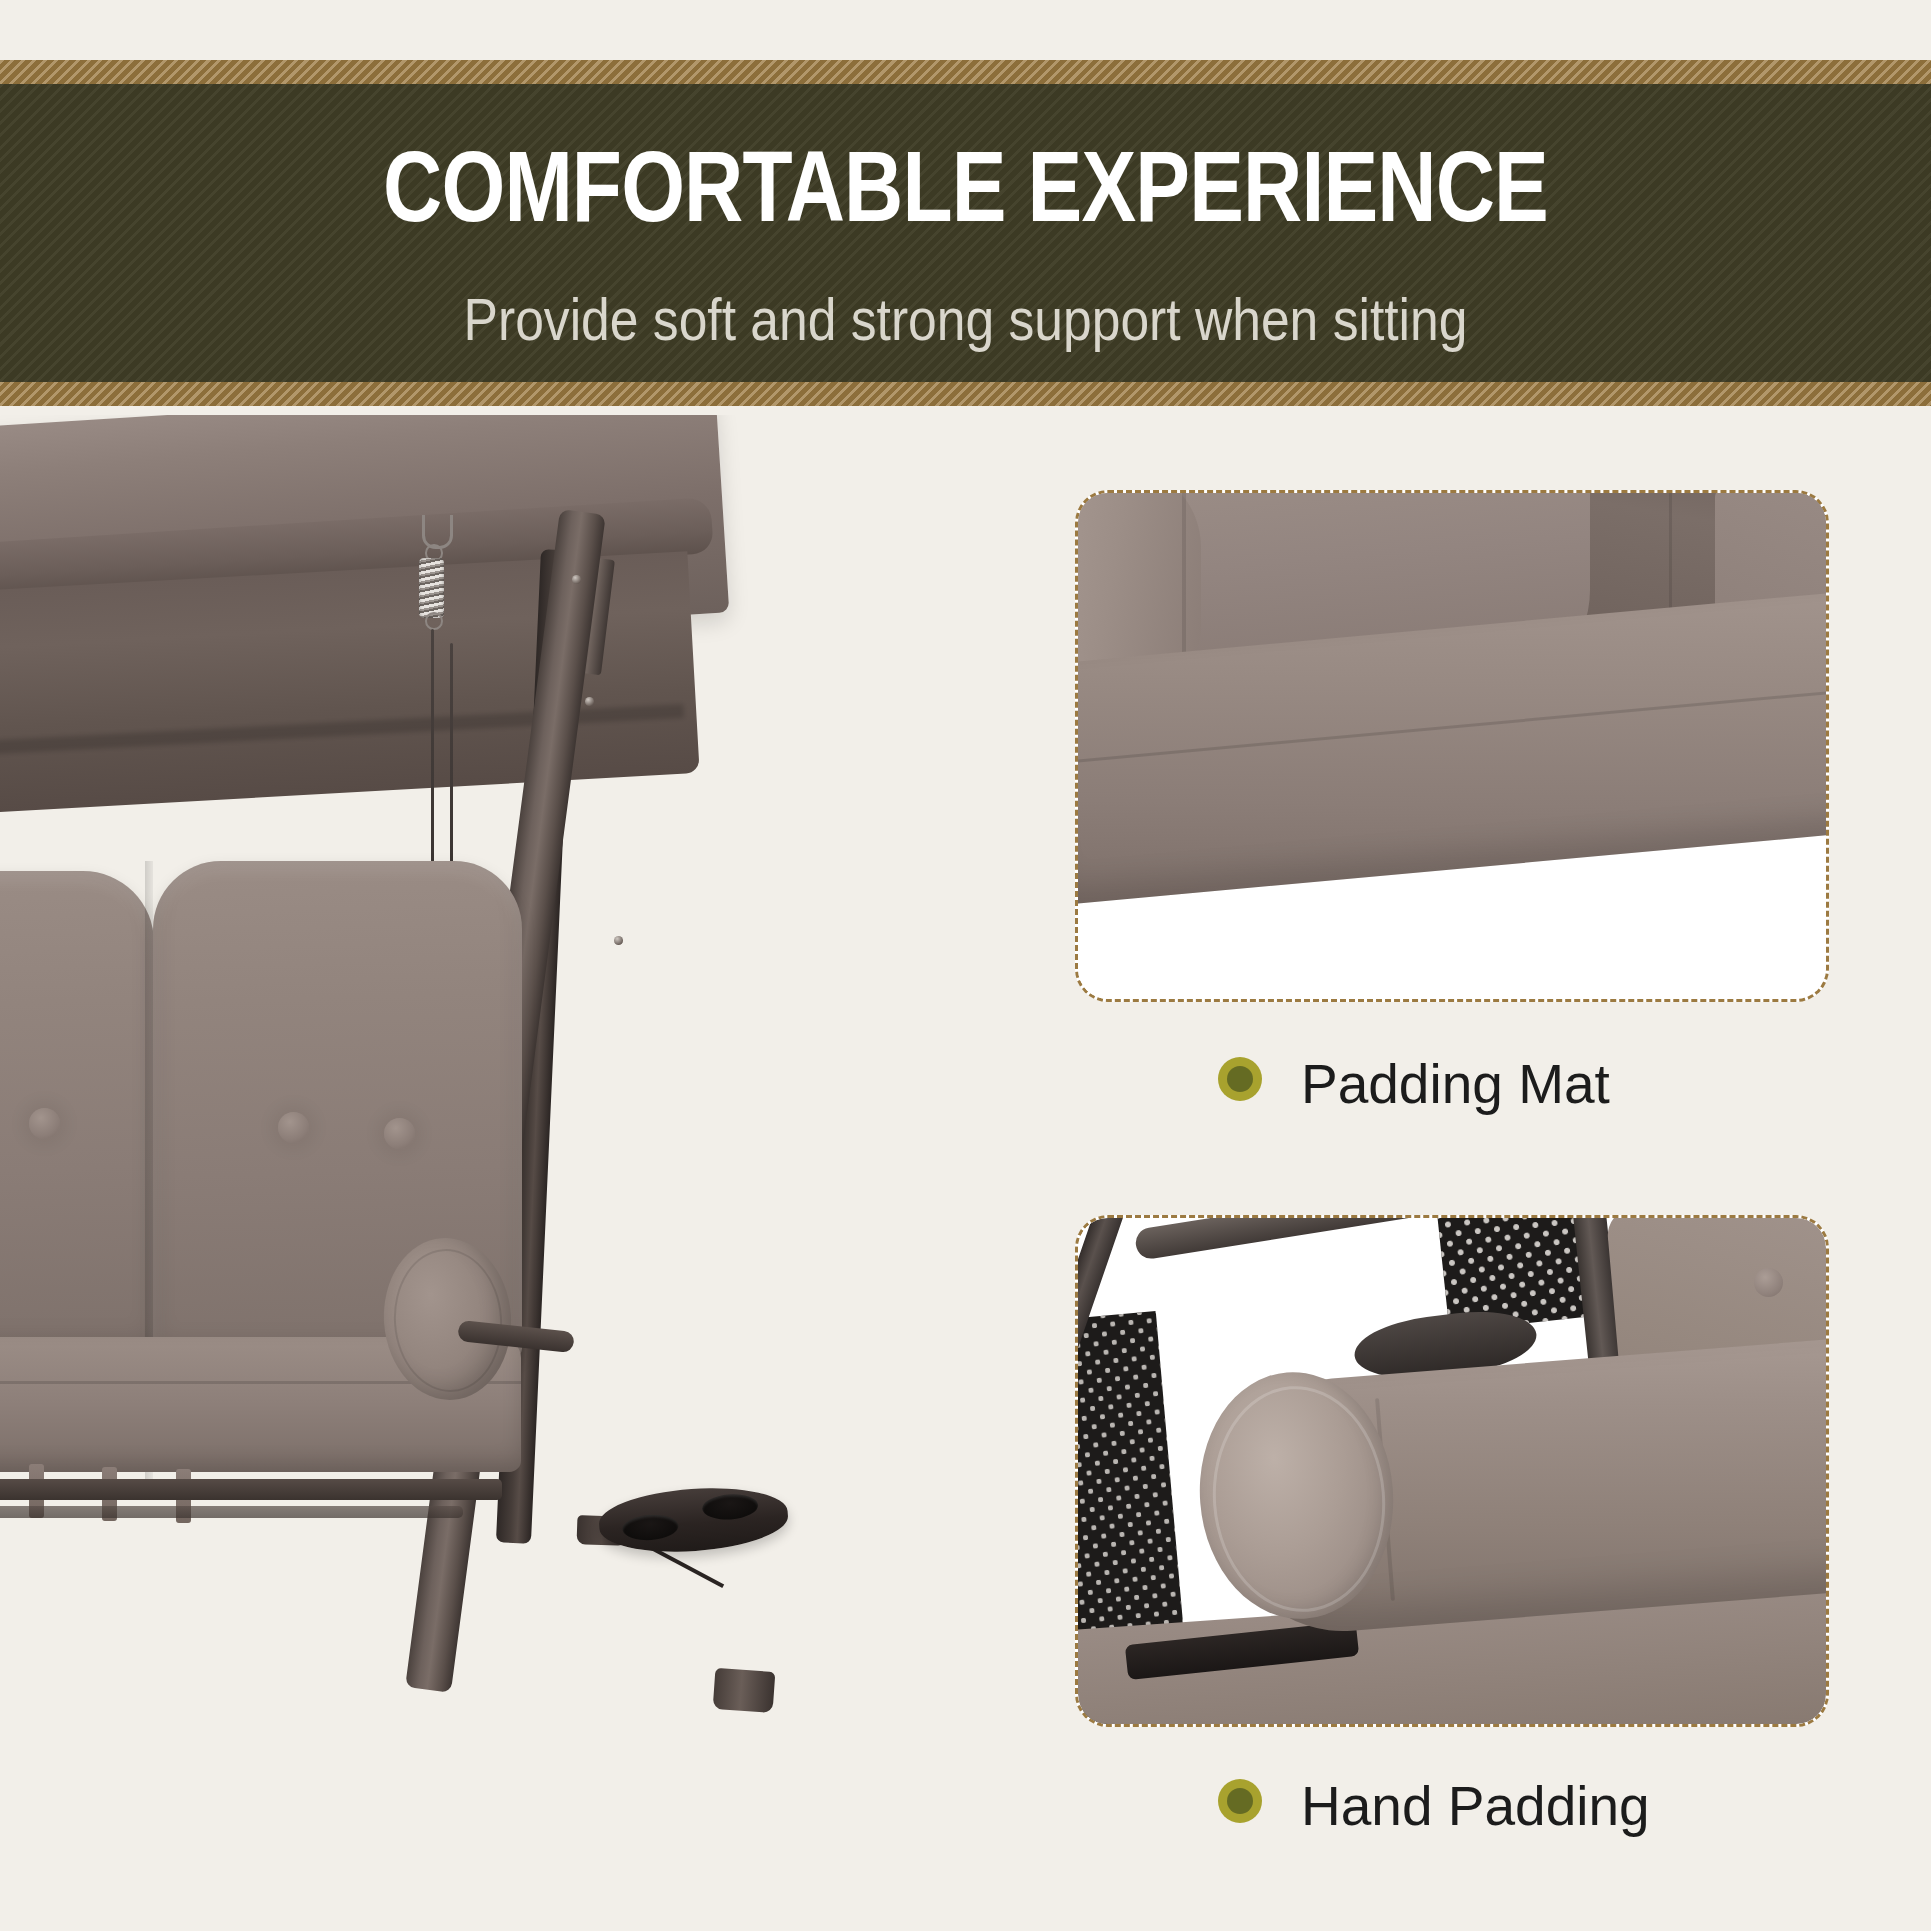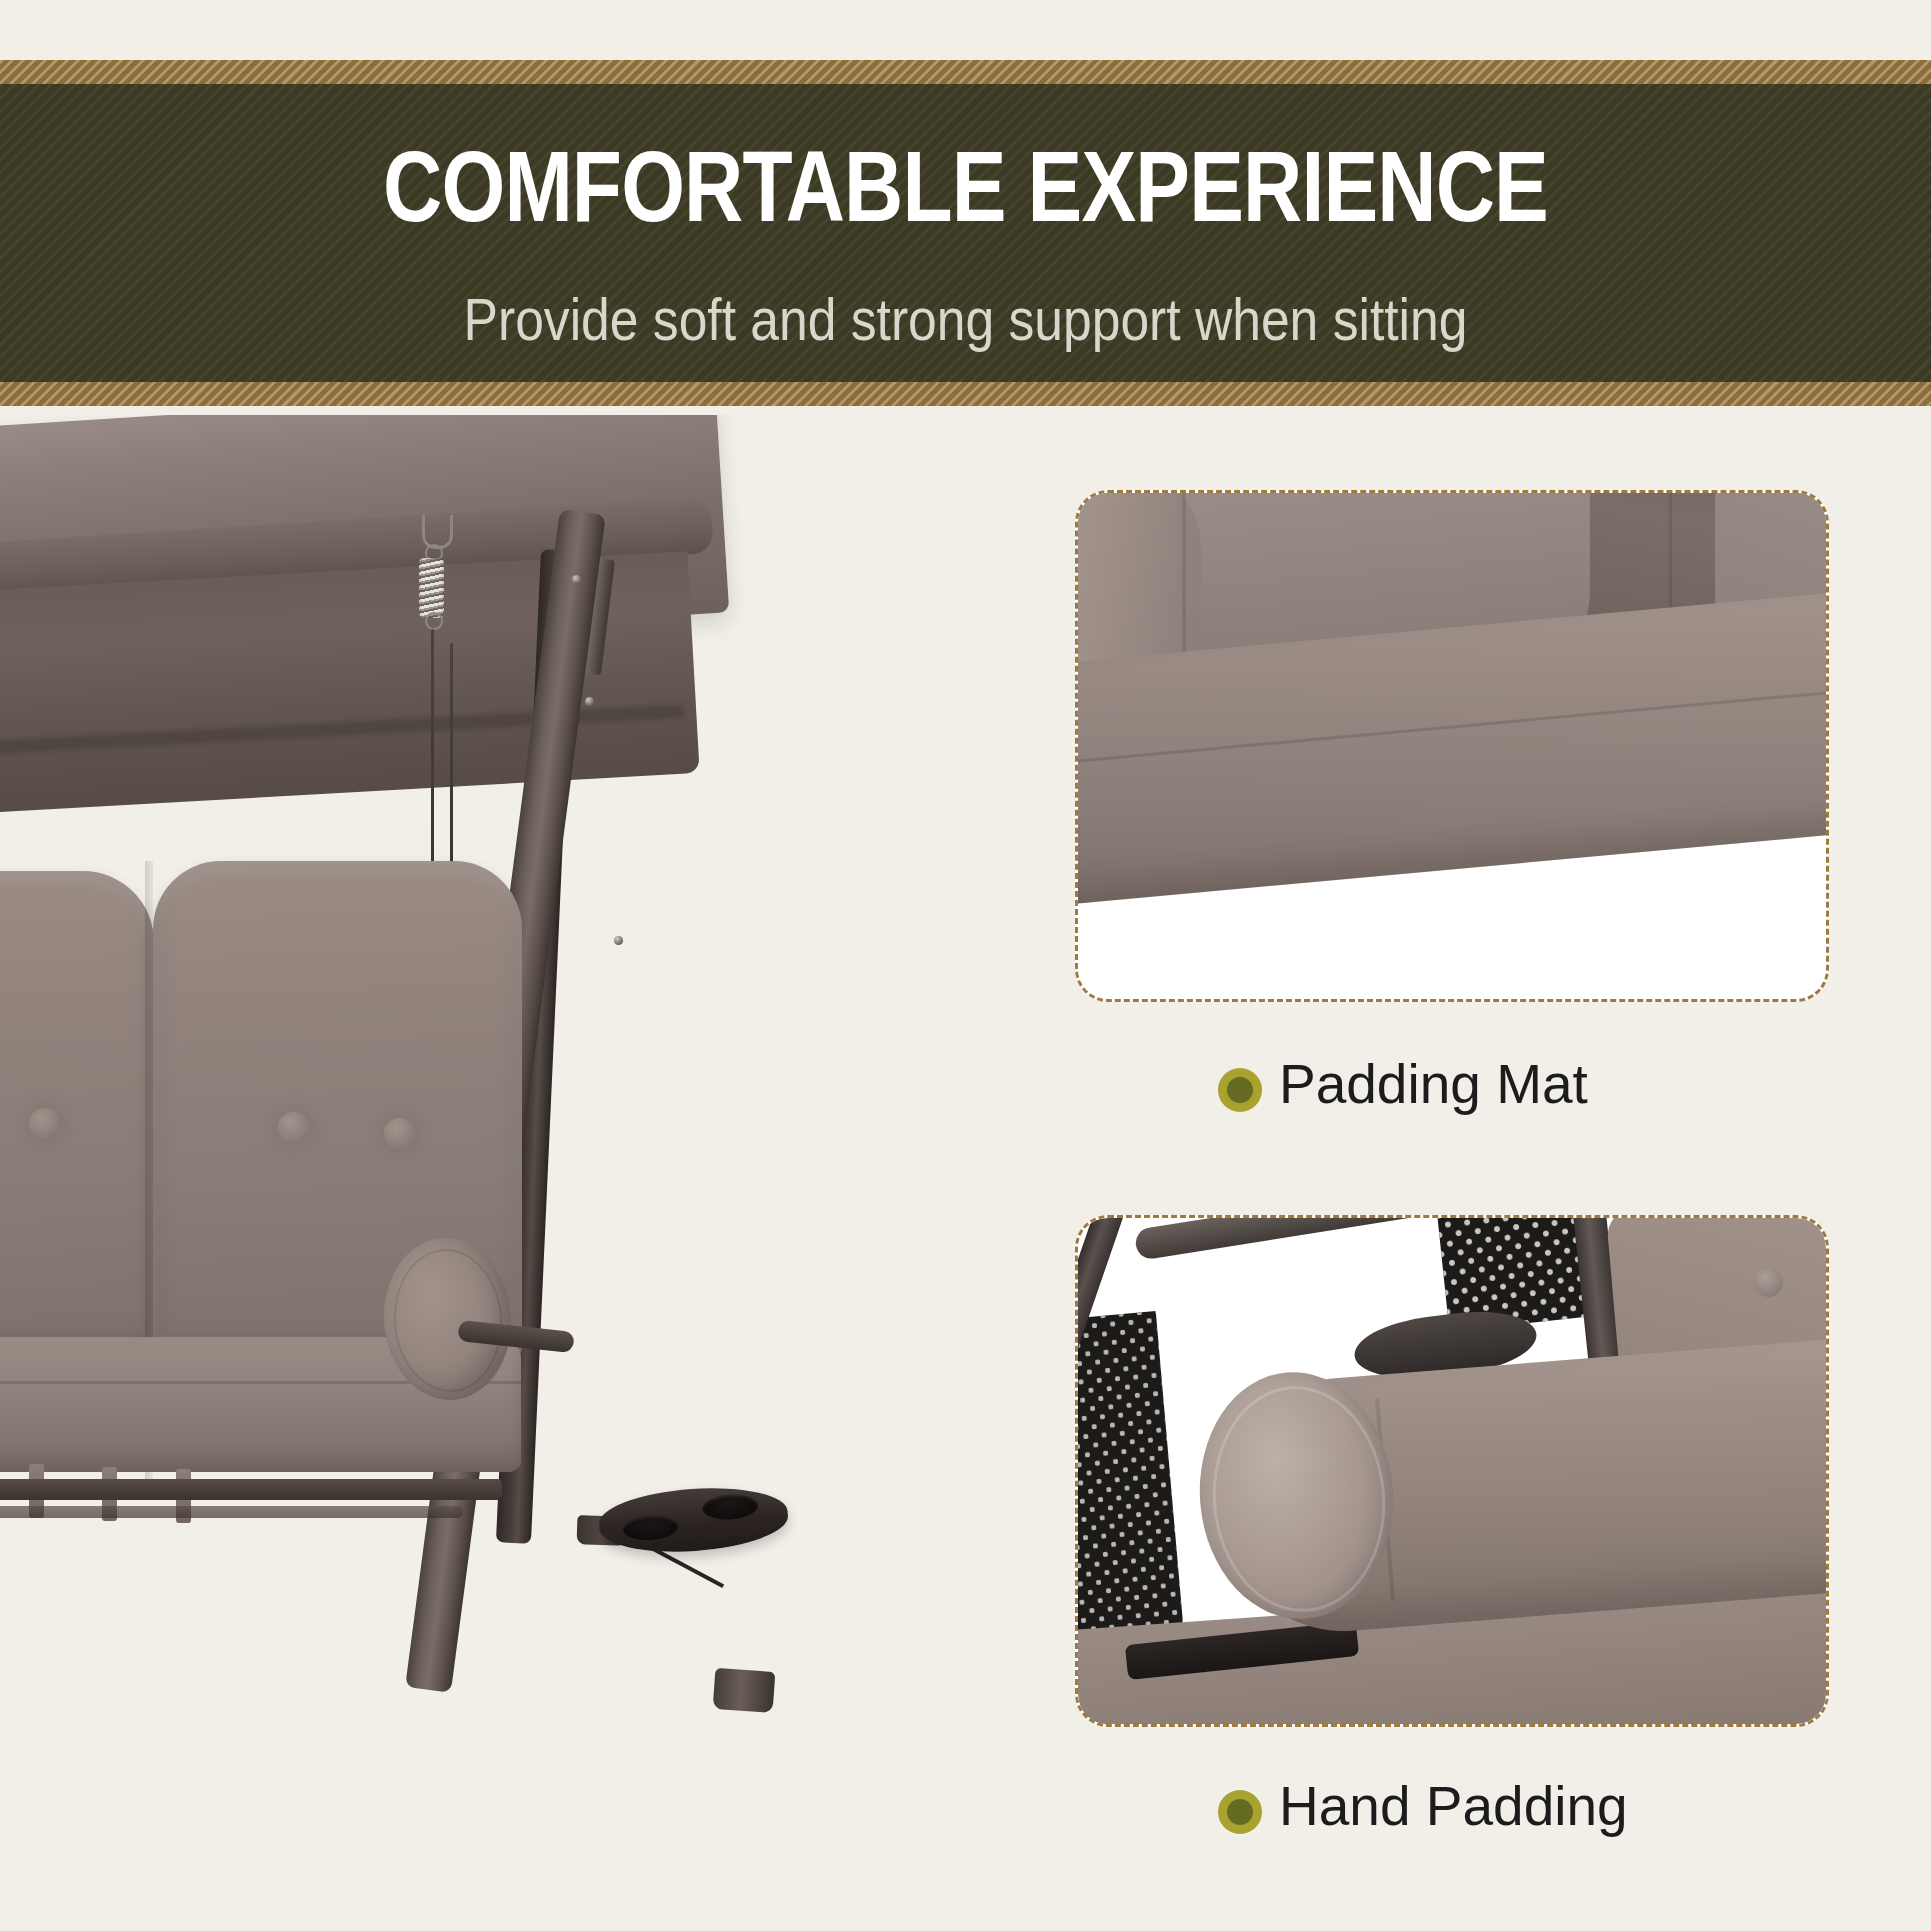--- a/index.html
+++ b/index.html
@@ -653,22 +653,22 @@
     height: 60px;
     background: linear-gradient(180deg, #4e4744, #2d2826);
     border-radius: 50%/60%;
     transform: rotate(-7deg);
   }
 
   
   .caption {
     position: absolute;
     display: flex;
-    align-items: flex-end;
-    gap: 17px;
+    align-items: flex-start;
+    gap: 39px;
   }
   .caption-top { left: 1218px; top: 1057px; }
   .caption-bottom { left: 1218px; top: 1779px; }
 
   .bullet {
     width: 44px;
     height: 44px;
     border-radius: 50%;
     background: #a8a22e;
     display: flex;

